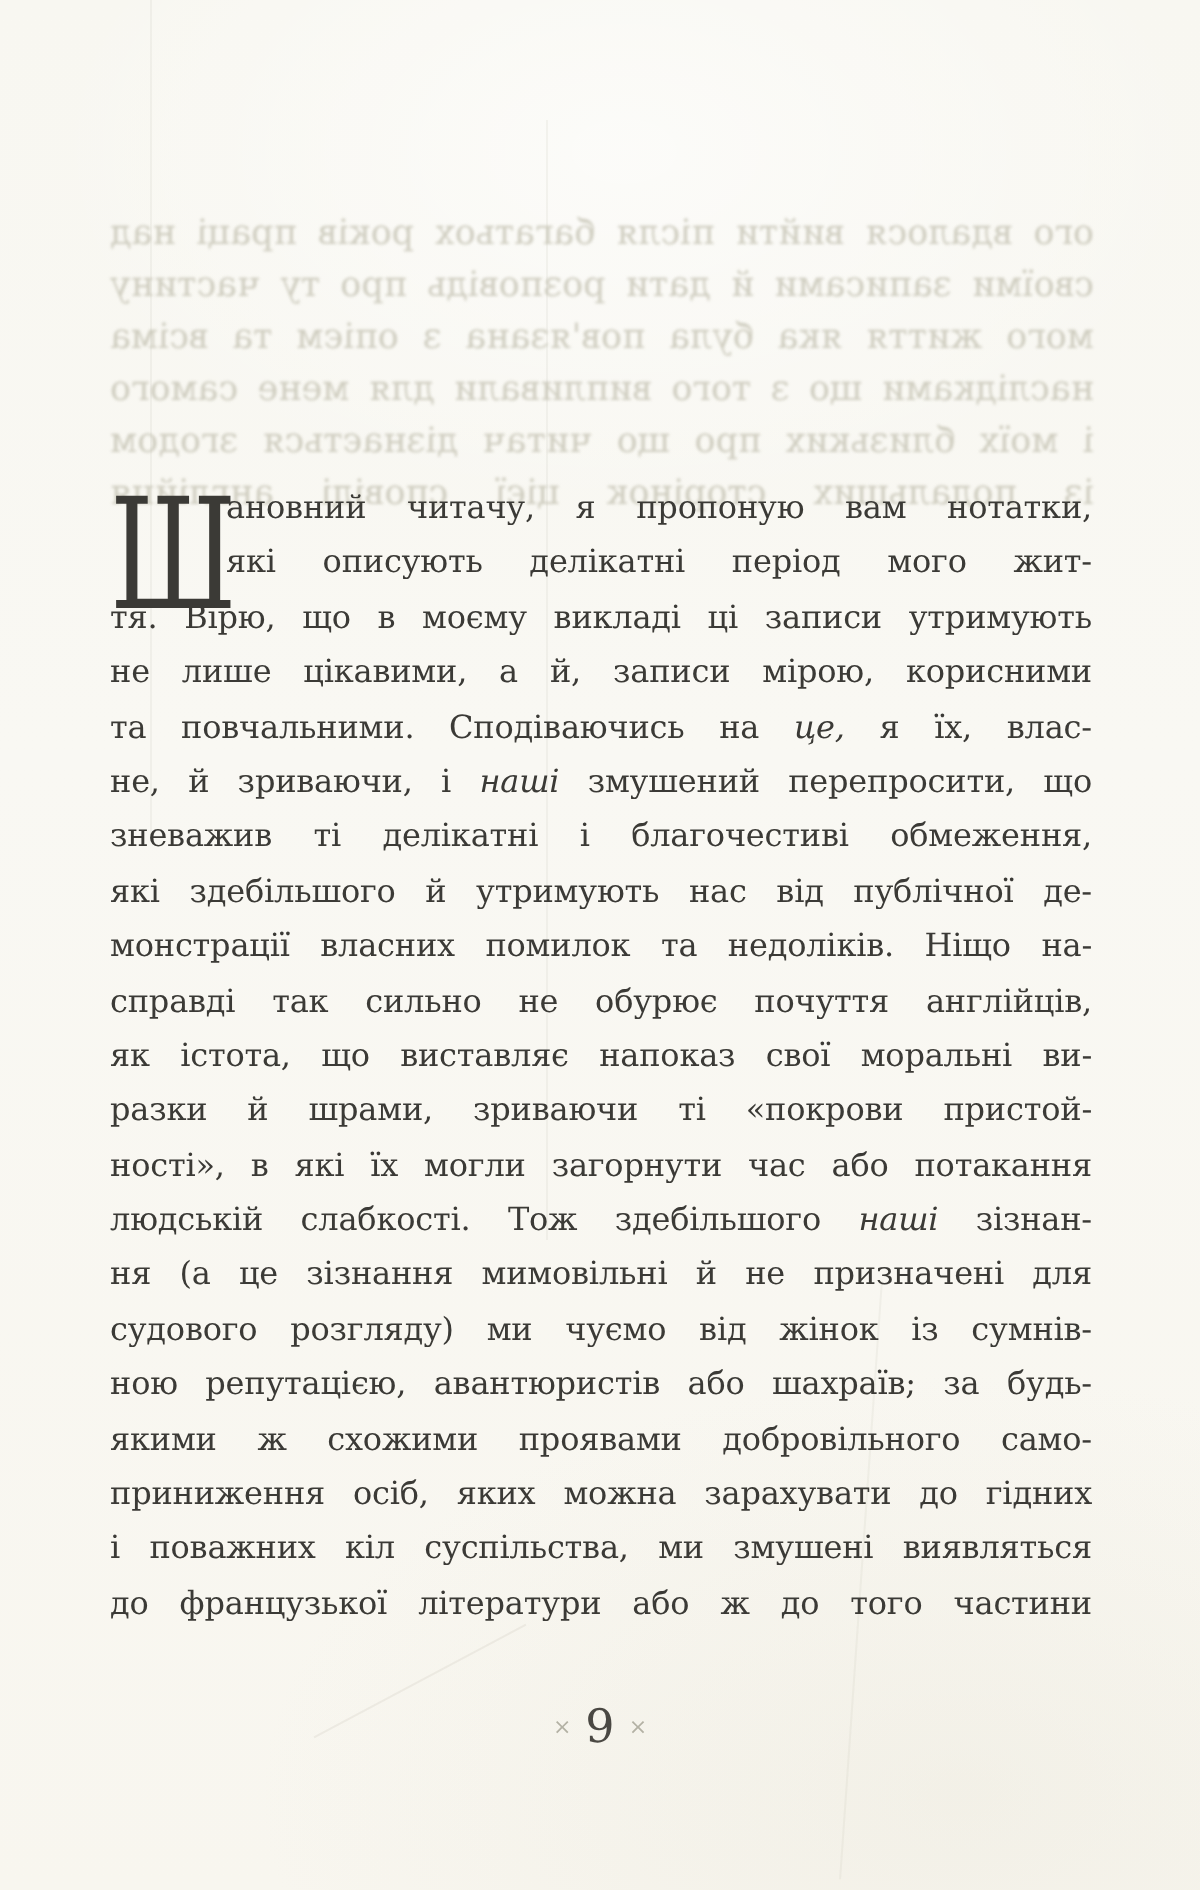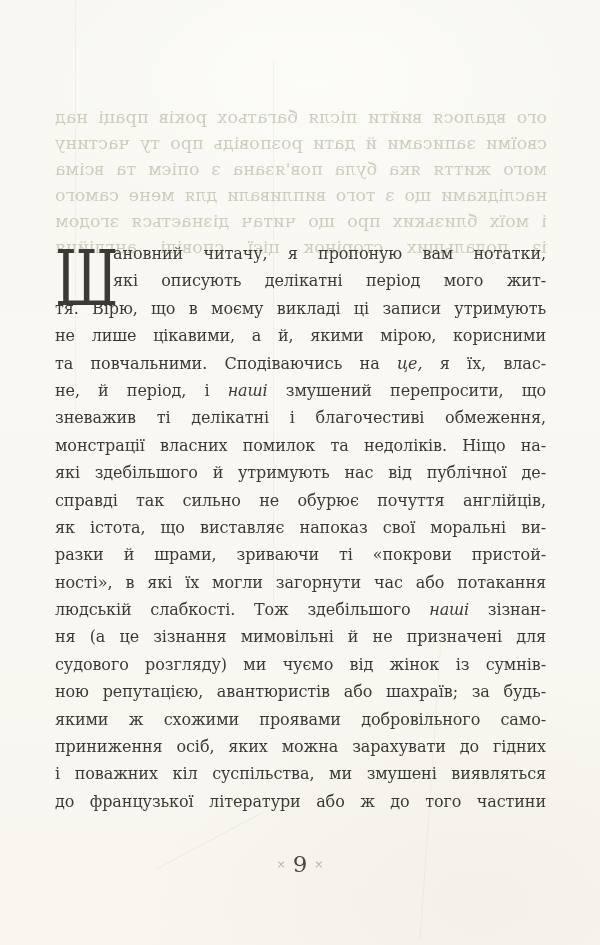--- a/index.html
+++ b/index.html
@@ -80,26 +80,26 @@
     <div class="bline">і моїх близьких про що читач дізнається згодом</div>
     <div class="bline">із подальших сторінок цієї сповіді англійця</div>
   </div>
 
   <div class="dropcap">Ш</div>
 
   <div class="text">
     <div class="ln indent"><span>ановний читачу, я пропоную вам нотатки,</span><i></i><span></span></div>
     <div class="ln indent"><span>які описують делікатні період мого жит-</span><i></i><span></span></div>
     <div class="ln"><span>тя. Вірю, що в моєму викладі ці записи утримують</span><i></i><span></span></div>
-    <div class="ln"><span>не лише цікавими, а й, якими мірою, корисними</span><i></i><span></span></div>
+    <div class="ln"><span>не лише цікавими, а й, записи мірою, корисними</span><i></i><span></span></div>
     <div class="ln"><span>та повчальними. Сподіваючись на </span><i>це,</i><span> я їх, влас-</span></div>
-    <div class="ln"><span>не, й період, і </span><i>наші</i><span> змушений перепросити, що</span></div>
+    <div class="ln"><span>не, й зриваючи, і </span><i>наші</i><span> змушений перепросити, що</span></div>
     <div class="ln"><span>зневажив ті делікатні і благочестиві обмеження,</span><i></i><span></span></div>
+    <div class="ln"><span>які здебільшого й утримують нас від публічної де-</span><i></i><span></span></div>
     <div class="ln"><span>монстрації власних помилок та недоліків. Ніщо на-</span><i></i><span></span></div>
-    <div class="ln"><span>які здебільшого й утримують нас від публічної де-</span><i></i><span></span></div>
     <div class="ln"><span>справді так сильно не обурює почуття англійців,</span><i></i><span></span></div>
     <div class="ln"><span>як істота, що виставляє напоказ свої моральні ви-</span><i></i><span></span></div>
     <div class="ln"><span>разки й шрами, зриваючи ті «покрови пристой-</span><i></i><span></span></div>
     <div class="ln"><span>ності», в які їх могли загорнути час або потакання</span><i></i><span></span></div>
     <div class="ln"><span>людській слабкості. Тож здебільшого </span><i>наші</i><span> зізнан-</span></div>
     <div class="ln"><span>ня (а це зізнання мимовільні й не призначені для</span><i></i><span></span></div>
     <div class="ln"><span>судового розгляду) ми чуємо від жінок із сумнів-</span><i></i><span></span></div>
     <div class="ln"><span>ною репутацією, авантюристів або шахраїв; за будь-</span><i></i><span></span></div>
     <div class="ln"><span>якими ж схожими проявами добровільного само-</span><i></i><span></span></div>
     <div class="ln"><span>приниження осіб, яких можна зарахувати до гідних</span><i></i><span></span></div>

